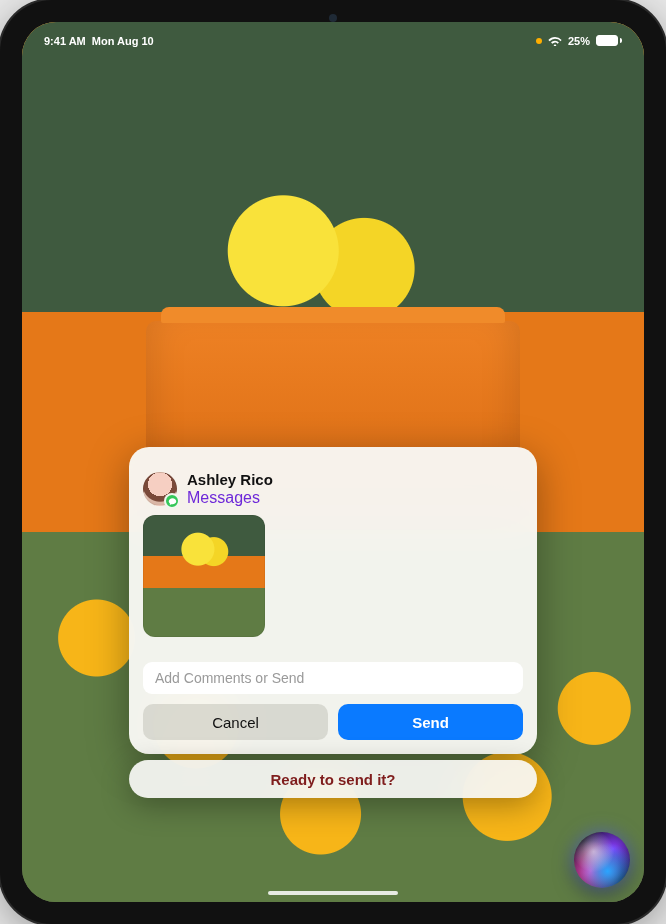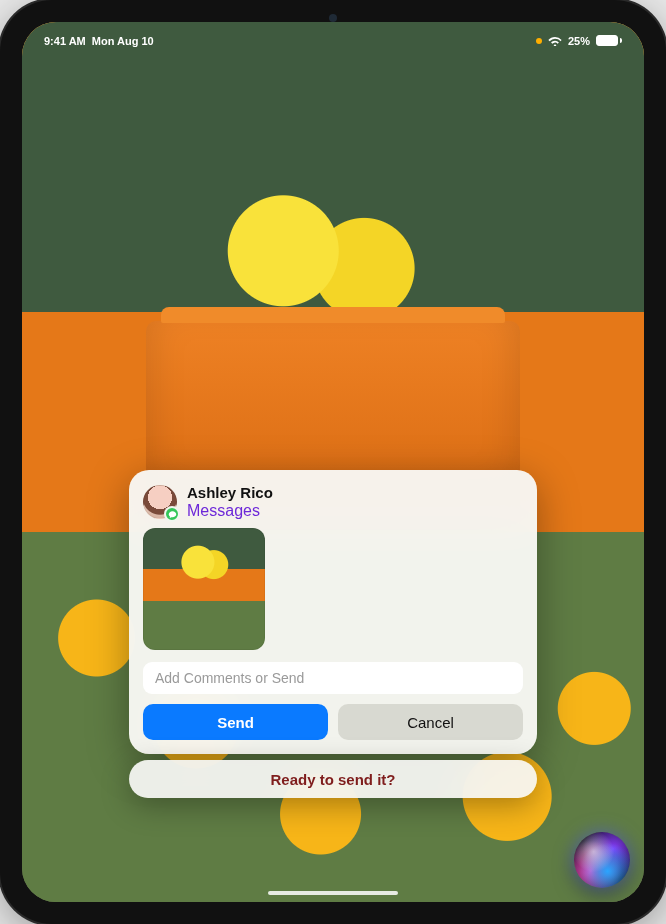--- a/index.html
+++ b/index.html
@@ -120,21 +120,21 @@
     
     .share-card {
       position: absolute;
       left: 50%;
       transform: translateX(-50%);
       bottom: 148px;
       width: 408px;
       background: rgba(248,248,245,0.96);
       backdrop-filter: blur(20px);
       border-radius: 20px;
-      padding: 14px 14px 14px;
+      padding: 24px 14px 14px;
       box-shadow: 0 10px 40px rgba(0,0,0,0.35);
     }
 
     .card-header {
       display: flex;
       align-items: center;
       gap: 10px;
       margin-bottom: 8px;
     }
 
@@ -174,20 +174,21 @@
       width: 100%;
       height: 32px;
       background: #fff;
       border-radius: 9px;
       border: none;
       padding: 0 12px;
       font-size: 14px;
       color: #111;
       outline: none;
       margin-bottom: 10px;
+      margin-top: 13px;
     }
     .comment-input::placeholder { color: #9a9a9a; }
 
     .button-row {
       display: flex;
       gap: 10px;
     }
     .btn {
       flex: 1;
       height: 36px;
@@ -299,22 +300,22 @@
           <div class="contact-name">Ashley Rico</div>
           <div class="contact-app">Messages</div>
         </div>
       </div>
 
       <div class="thumb"></div>
 
       <input class="comment-input" placeholder="Add Comments or Send" style="">
 
       <div class="button-row">
+        <button class="btn btn-cancel">Cancel</button>
         <button class="btn btn-send">Send</button>
-        <button class="btn btn-cancel">Cancel</button>
       </div>
     </div>
 
     <div class="siri-pill">Ready to send it?</div>
 
     <div class="siri-orb"></div>
 
     <div class="home-indicator"></div>
   </div>
 </div>

